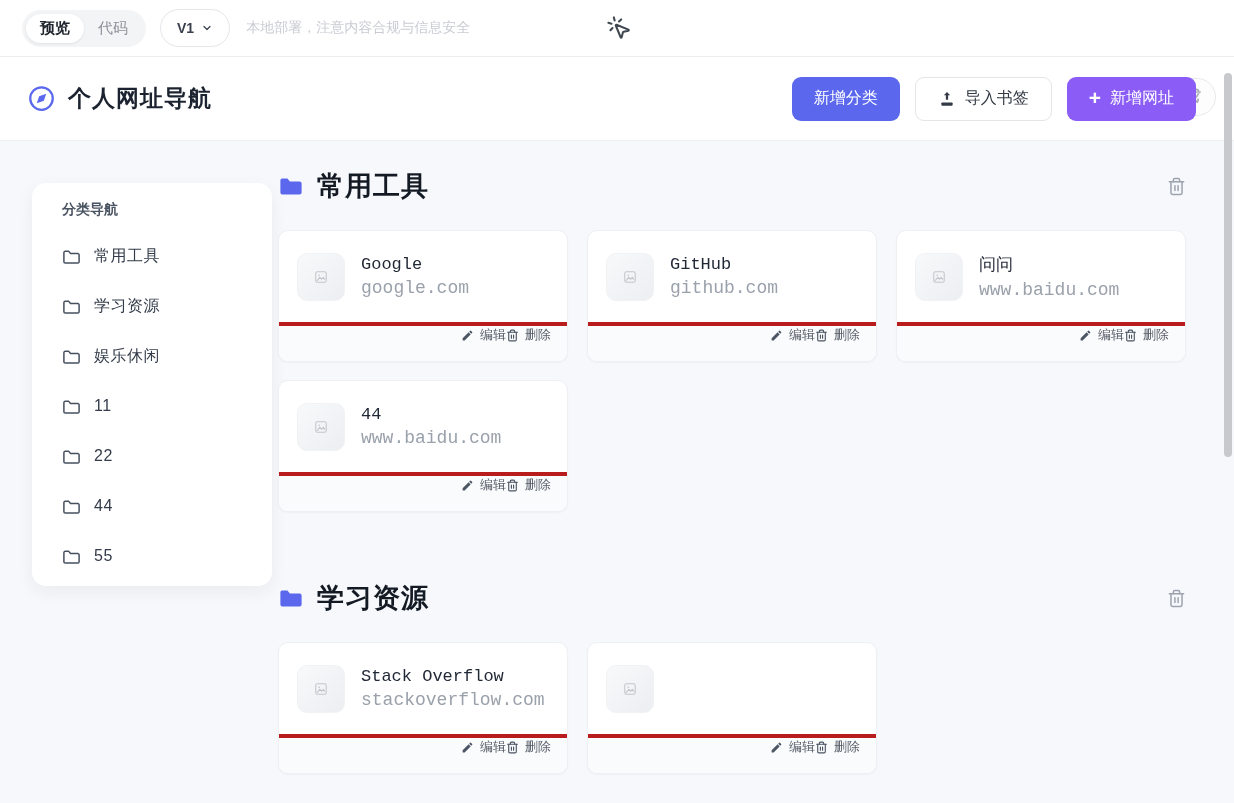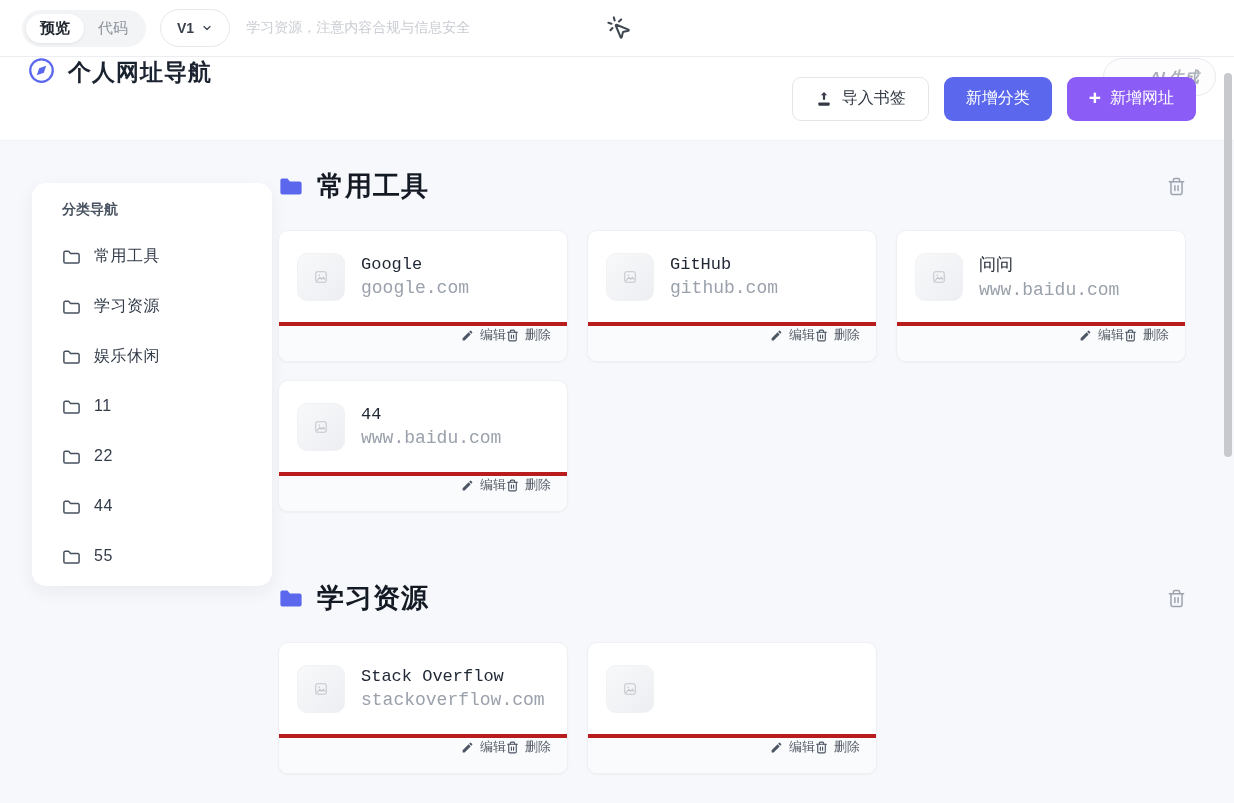--- a/index.html
+++ b/index.html
@@ -16,21 +16,21 @@
                   padding:0 16px; display:flex; gap:7px; align-items:center; font-size:14px;
                   font-weight:600; color:#3a414c; background:#fff; }
   .notice { margin-left:16px; font-size:14px; color:#c9ccd2; }
   .cursor-wrap { position:absolute; left:606px; top:15px; }
   .toolbar-right { margin-left:auto; display:flex; align-items:center; gap:27px; }
   .share-btn { display:flex; gap:8px; align-items:center; }
   .share-label { font-size:16px; color:#9aa3ae; }
   .icon-btn { display:flex; align-items:center; justify-content:center; color:#3f4751; }
 
   
-  .app-header { height:84px; background:#fff; display:flex; 
+  .app-header { height:84px; background:#fff; display:flex; align-items:center;
                 padding:0 38px 0 28px; border-bottom:1px solid #f1f2f4; }
   .app-title { font-size:23px; font-weight:700; color:#1c2330; margin-left:13px; letter-spacing:1px; }
   .header-actions { margin-left:auto; display:flex; gap:15px; align-items:center; position:relative; }
   .btn { height:44px; border-radius:9px; font-size:16px; display:inline-flex; align-items:center;
          justify-content:center; gap:9px; padding:0 22px; border:none; cursor:default;
          font-family:"Liberation Sans", sans-serif; }
   .btn-outline { background:#fff; border:1px solid #e3e5e9; color:#333a45; }
   .btn-indigo { background:#5b68ee; color:#fff; }
   .btn-purple { background:#8b5cf6; color:#fff; position:relative; z-index:1; }
   .plus-glyph { font-size:21px; font-weight:700; line-height:1; margin-top:-2px; }
@@ -81,21 +81,21 @@
     <div class="tab">代码</div>
   </div>
   <div class="version-pill">
     <span>V1</span>
     <span style="display:flex;">
       <svg width="12" height="12" viewBox="0 0 24 24" fill="none" stroke="#3a414c" stroke-width="2.4" stroke-linecap="round" stroke-linejoin="round">
           <polyline points="6 9 12 15 18 9"></polyline>
         </svg>
     </span>
   </div>
-  <div class="notice">学习资源，注意内容合规与信息安全</div>
+  <div class="notice">本地部署，注意内容合规与信息安全</div>
 
   <div class="cursor-wrap">
     <svg width="26" height="26" viewBox="0 0 24 24" fill="none" stroke="#3f4751" stroke-width="1.9" stroke-linecap="round" stroke-linejoin="round">
       <path d="M14 4.1 12 6"></path>
         <path d="m5.1 8-2.9-.8"></path>
         <path d="m6 12-1.9 2"></path>
         <path d="M7.2 2.2 8 5.1"></path>
       <path d="M9.037 9.69a.498.498 0 0 1 .653-.653l11 4.5a.5.5 0 0 1-.074.949l-4.349 1.041a1 1 0 0 0-.74.739l-1.04 4.35a.5.5 0 0 1-.95.074z"></path>
     </svg>
   </div>
@@ -106,31 +106,31 @@
   <span style="display:flex;">
     <svg width="27" height="27" viewBox="0 0 24 24" fill="none" stroke="#5b68ee" stroke-width="2" stroke-linejoin="round">
       <circle cx="12" cy="12" r="10"></circle>
       <polygon points="16.2 7.8 14.1 14.1 7.8 16.2 9.9 9.9" fill="#5b68ee" stroke="none"></polygon>
     </svg>
   </span>
   <div class="app-title">个人网址导航</div>
 
   <div class="header-actions">
     <div class="ai-badge">AI 生成</div>
+    <button class="btn btn-indigo">
+      <span>新增分类</span>
+    </button>
     <button class="btn btn-outline">
       <span style="display:flex;">
         <svg width="18" height="18" viewBox="0 0 24 24" fill="#343b46">
           <path d="M12 2.5 16.2 7h-2.7v6h-3V7H7.8L12 2.5z"></path>
           <rect x="4.5" y="16.5" width="15" height="4.5" rx="1.2"></rect>
         </svg>
       </span>
       <span>导入书签</span>
-    </button>
-    <button class="btn btn-indigo">
-      <span>新增分类</span>
     </button>
     <button class="btn btn-purple">
       <span class="plus-glyph">+</span>
       <span>新增网址</span>
     </button>
   </div>
 </div>
 
 <div class="content">
 

